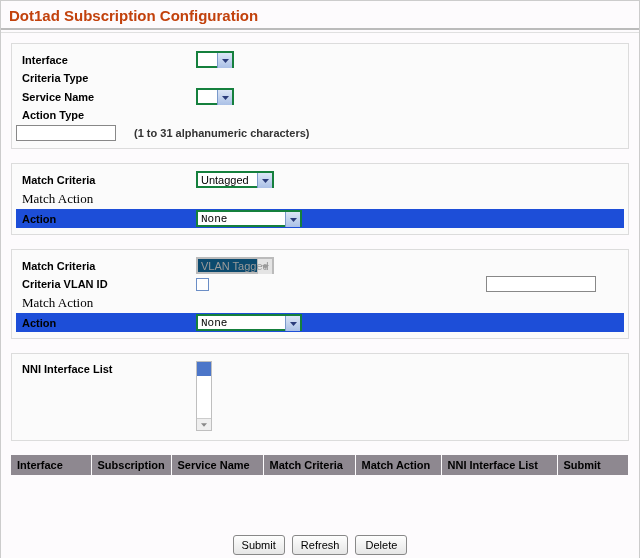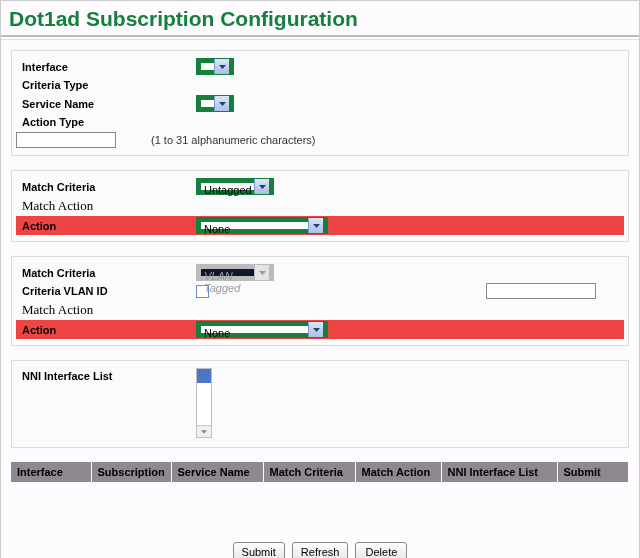--- a/index.html
+++ b/index.html
@@ -15,74 +15,74 @@
     border: 1px solid #ccc;
     background: #fdfbfd;
     padding-bottom: 10px;
   }
   .title-bar {
     padding: 6px 8px 4px 8px;
     border-bottom: 2px solid #bbb;
   }
   h1 {
     margin: 0;
-    font-size: 21px;
+    font-size: 15px;
     font-weight: bold;
-    color: #15803d;
+    color: #c2410c;
   }
   .rule-thin { height:1px; background:#e0e0e0; margin:2px 0 0 0;}
   .body-area {
     padding: 10px 10px 0 10px;
   }
   .panel {
     border: 1px solid #dcdcdc;
     background: #fbfbfb;
     margin-bottom: 14px;
     padding: 6px 4px;
   }
   .row {
     display: flex;
     align-items: center;
     min-height: 18px;
     padding: 1px 0;
   }
-  .row.alt { background: #ef4444; }
+  .row.alt { background: #1d4ed8; }
   .label-col {
     width: 180px;
     padding-left: 6px;
     font-weight: bold;
   }
   .ctrl-col {
     flex: 0 0 auto;
     display:flex;
     align-items:center;
     gap:8px;
   }
-  .hint { color:#333; font-weight:normal; margin-left:27px; }
+  .hint { color:#333; font-weight:bold; margin-left:10px; }
   .section-head {
     font-family: Georgia, 'Times New Roman', serif;
     font-size: 13px;
     font-weight: normal;
     padding:2px 0 2px 6px;
   }
 
   
   .select-sm, .select-md, .select-lg {
-    display:inline-flex; align-items:center; justify-content:flex-end;
-    height:17px; border:5px solid #15803d; background:#fff;
+    display:inline-flex; justify-content:flex-end;
+    height:17px; border:2px solid #15803d; background:#fff;
     font-size:11px;
     position:relative;
   }
   .select-sm { width:38px; }
   .select-md { width:78px; }
-  .select-lg { width:132px; }
+  .select-lg { width:106px;font-family:Liberation Mono, monospace; }
   .select-sm .val, .select-md .val, .select-lg .val {
     position:absolute; left:3px; top:1px; font-size:11px;
   }
-  .select-disabled { background:#0f172a; border-color:#bbb; color:#9a9a9a;font-style:italic;}
+  .select-disabled { background:#0c4a6e; border-color:#bbb; color:#9a9a9a;}
   .sel-btn {
     width:15px; height:15px;
     background: linear-gradient(#dce6f6,#aac0e6);
     border-left:1px solid #7a9acb;
     display:flex; align-items:center; justify-content:center;
   }
   .sel-btn svg { width:7px; height:4px; fill:#2a3b7a; }
 
   .txt {
     height:16px; border:1px solid #888; background:#fff;

